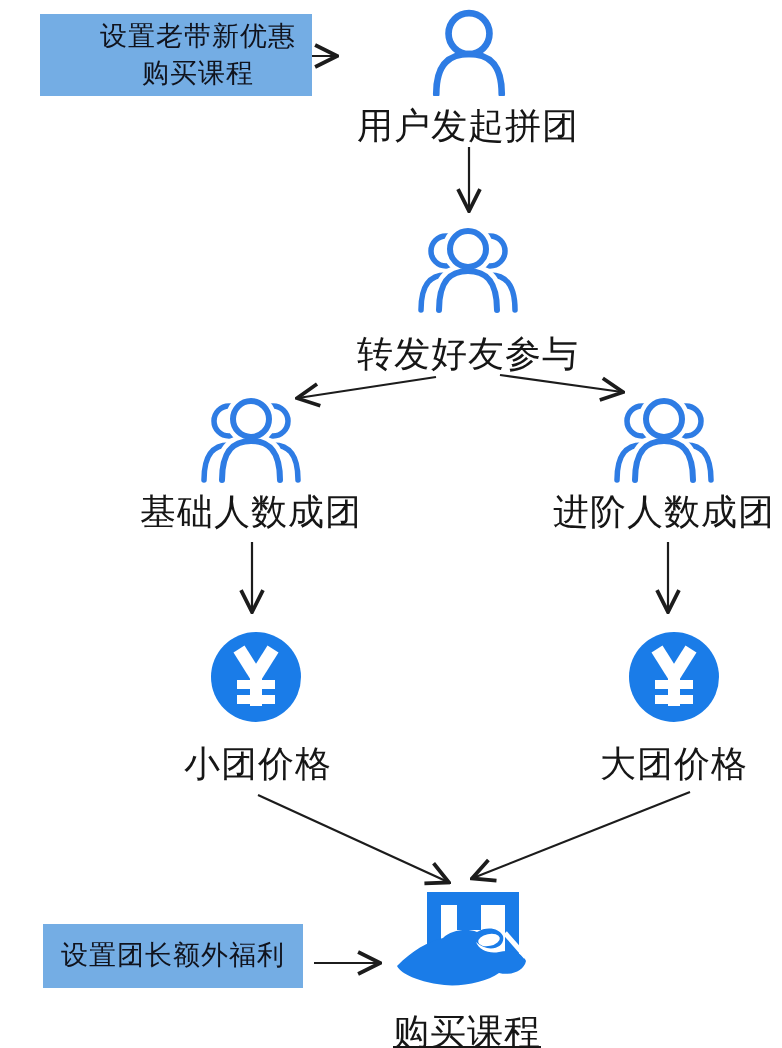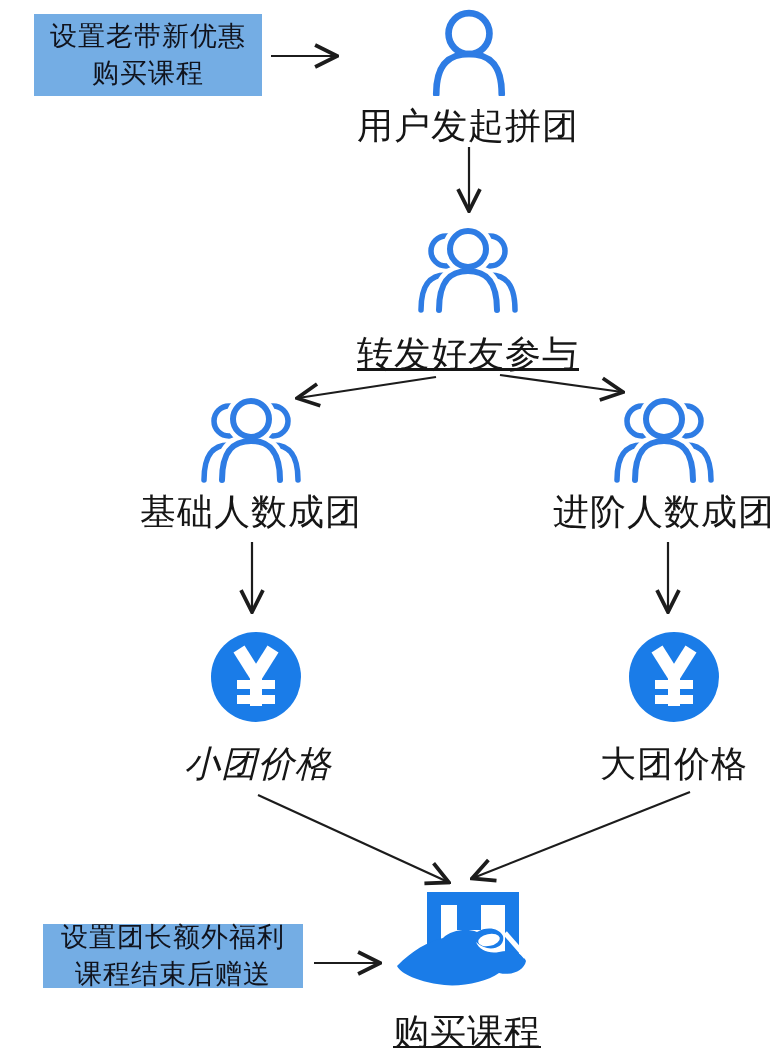--- a/index.html
+++ b/index.html
@@ -40,21 +40,21 @@
     <line x1="436" y1="377" x2="298" y2="398" marker-end="url(#ah)"></line>
     <line x1="500" y1="375" x2="622" y2="392" marker-end="url(#ah)"></line>
     <line x1="252" y1="542" x2="252" y2="611" marker-end="url(#ah)"></line>
     <line x1="668" y1="542" x2="668" y2="611" marker-end="url(#ah)"></line>
     <line x1="258" y1="795" x2="448" y2="882" marker-end="url(#ah)"></line>
     <line x1="690" y1="792" x2="473" y2="878" marker-end="url(#ah)"></line>
     <line x1="314" y1="963" x2="379" y2="963" marker-end="url(#ah)"></line>
   </g>
 </svg>
 
-<div class="abs note-box" style="left:34px;top:14px;width:228px;height:82px;">
+<div class="abs note-box" style="left:40px;top:14px;width:228px;height:82px;padding-left:44px;">
   <span>设置老带新优惠</span>
   <span>购买课程</span>
 </div>
 
 <svg class="abs" style="left:428px;top:8px;" width="82" height="88" viewBox="0 0 80 86">
   <circle cx="40" cy="25" r="20" fill="none" stroke="#2E7CE4" stroke-width="6.5"></circle>
   <path d="M8,84 C8,53 22,45 40,45 C58,45 72,53 72,84" fill="none" stroke="#2E7CE4" stroke-width="6.5" stroke-linecap="round"></path>
 </svg>
 <div class="abs node-label" style="left:318px;top:102px;">用户发起拼团</div>
 
@@ -65,21 +65,21 @@
     <circle cx="74" cy="25" r="15"></circle>
     <path d="M99,84 C99,56 88,49 74,49"></path>
   </g>
   <circle cx="52" cy="23" r="18" fill="#ffffff" stroke="#ffffff" stroke-width="15"></circle>
   <path d="M23,84 C23,53 36,45 52,45 C68,45 81,53 81,84" fill="#ffffff" stroke="#ffffff" stroke-width="15"></path>
   <g fill="none" stroke="#2E7CE4" stroke-width="6" stroke-linecap="round">
     <circle cx="52" cy="23" r="18"></circle>
     <path d="M23,84 C23,53 36,45 52,45 C68,45 81,53 81,84"></path>
   </g>
 </svg>
-<div class="abs node-label" style="left:318px;top:330px;text-decoration:underline;">转发好友参与</div>
+<div class="abs node-label" style="left:318px;top:330px;">转发好友参与</div>
 
 <svg class="abs" style="left:199px;top:396px;" width="104" height="88" viewBox="0 0 104 88">
   <g fill="none" stroke="#2E7CE4" stroke-width="5.5" stroke-linecap="round">
     <circle cx="30" cy="25" r="15"></circle>
     <path d="M5,84 C5,56 16,49 30,49"></path>
     <circle cx="74" cy="25" r="15"></circle>
     <path d="M99,84 C99,56 88,49 74,49"></path>
   </g>
   <circle cx="52" cy="23" r="18" fill="#ffffff" stroke="#ffffff" stroke-width="15"></circle>
   <path d="M23,84 C23,53 36,45 52,45 C68,45 81,53 81,84" fill="#ffffff" stroke="#ffffff" stroke-width="15"></path>
@@ -107,21 +107,21 @@
 <div class="abs node-label" style="left:514px;top:488px;">进阶人数成团</div>
 
 <svg class="abs" style="left:211px;top:632px;" width="90" height="90" viewBox="0 0 90 90">
   <circle cx="45" cy="45" r="45" fill="#1A7CE8"></circle>
   <line x1="28" y1="17" x2="45" y2="44" stroke="#ffffff" stroke-width="13"></line>
   <line x1="62" y1="17" x2="45" y2="44" stroke="#ffffff" stroke-width="13"></line>
   <rect x="39" y="40" width="12" height="34" fill="#ffffff"></rect>
   <rect x="26" y="48" width="38" height="9" fill="#ffffff"></rect>
   <rect x="26" y="63" width="38" height="9" fill="#ffffff"></rect>
 </svg>
-<div class="abs node-label" style="left:108px;top:740px;font-style:italic;">小团价格</div>
+<div class="abs node-label" style="left:108px;top:740px;">小团价格</div>
 
 <svg class="abs" style="left:629px;top:632px;" width="90" height="90" viewBox="0 0 90 90">
   <circle cx="45" cy="45" r="45" fill="#1A7CE8"></circle>
   <line x1="28" y1="17" x2="45" y2="44" stroke="#ffffff" stroke-width="13"></line>
   <line x1="62" y1="17" x2="45" y2="44" stroke="#ffffff" stroke-width="13"></line>
   <rect x="39" y="40" width="12" height="34" fill="#ffffff"></rect>
   <rect x="26" y="48" width="38" height="9" fill="#ffffff"></rect>
   <rect x="26" y="63" width="38" height="9" fill="#ffffff"></rect>
 </svg>
 <div class="abs node-label" style="left:524px;top:740px;">大团价格</div>
@@ -144,14 +144,13 @@
              C92,95 64,100 44,96
              C26,93 9,87 4,78 Z"></path>
   </g>
   <ellipse cx="96" cy="52" rx="11" ry="6" fill="#ffffff" transform="rotate(-12 96 52)"></ellipse>
   <line x1="112" y1="45" x2="133" y2="69" stroke="#ffffff" stroke-width="5"></line>
 </svg>
 <div class="abs node-label" style="left:317px;top:1008px;text-decoration:underline;">购买课程</div>
 
 <div class="abs note-box" style="left:43px;top:924px;width:260px;height:64px;">
   <span>设置团长额外福利</span>
-  <span>课程结束后赠送</span>
 </div>
 
 </body></html>

